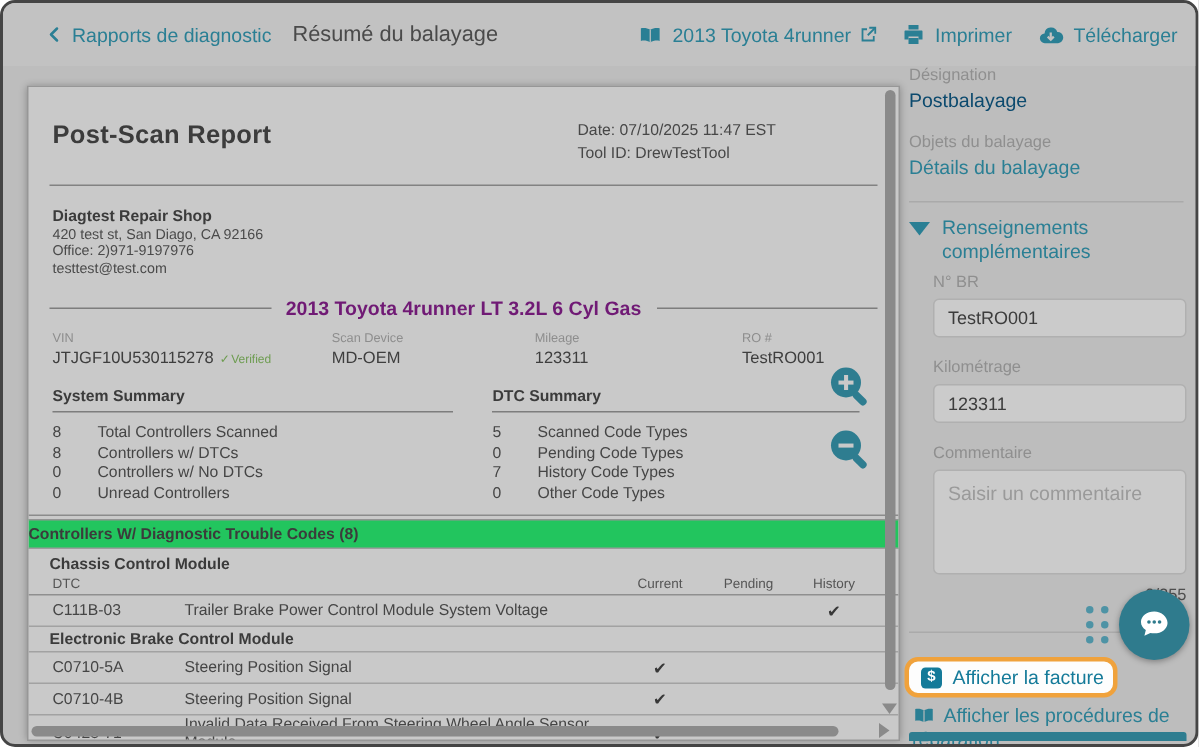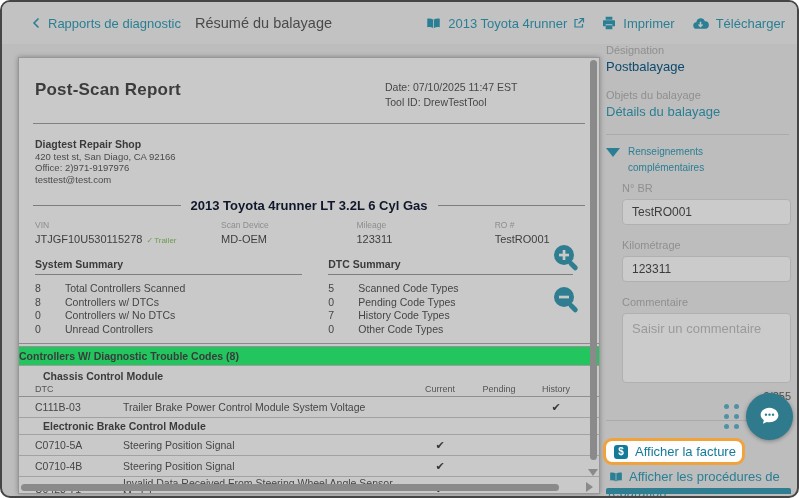--- a/index.html
+++ b/index.html
@@ -33,38 +33,38 @@
     box-shadow:0 0 5px rgba(0,0,0,.3); overflow:hidden;
   }
   .p-head { display:flex; justify-content:space-between; padding:22px 22px 0 16px; }
   .p-title { font-size:17px; font-weight:bold; color:#3c3c3c; letter-spacing:.2px; }
   .p-dates { width:192px; font-size:10.5px; color:#474747; line-height:15px; }
   .p-rule { height:1px; background:#828282; margin:13px 14px 0 14px; }
   .p-shop { margin:15px 0 0 16px; font-size:9.5px; color:#4a4a4a; line-height:11.5px; }
   .p-shop .shop-name { font-size:10.5px; font-weight:bold; color:#3b3b3b; }
   .p-vehicle { display:flex; align-items:center; gap:10px; margin:13px 14px 0 14px; }
   .p-vehicle .vline { flex:1; height:1px; background:#7d7d7d; }
-  .p-vehicle .vtxt { font-size:13px; font-weight:bold; color:#0f172a; white-space:nowrap;text-align:center; }
+  .p-vehicle .vtxt { font-size:13px; font-weight:bold; color:#701a75; white-space:nowrap;text-align:center; }
   .p-meta { display:grid; grid-template-columns:33% 24% 24.5% 18.5%; padding:7px 0 0 16px; }
   .m-label { font-size:8.5px; color:#8d8d8d; }
   .m-value { font-size:11px; color:#3e3e3e; margin-top:3px; white-space:nowrap; }
   .verified { font-size:8px; color:#6d9c50; margin-left:4px; }
   .verified::before { content:"✓"; margin-right:1px; }
   .p-sums { display:grid; grid-template-columns:52% 48%; padding:13px 0 0 16px; }
   .sum-title { font-size:10.5px; font-weight:bold; color:#3b3b3b;
                border-bottom:1px solid #7d7d7d; padding-bottom:4px; margin-right:26px; }
   .sum-rows { margin-top:7px; }
   .sum-row { display:grid; grid-template-columns:30px auto; font-size:10.5px;
              color:#454545; line-height:13.5px; }
   .p-line { height:1px; background:#8b8b8b; margin-top:7px; }
   .p-band { height:20px; margin-top:2px; background:#22c55e;
             border-top:1px solid #939393; border-bottom:1px solid #9c9c9c;
             display:flex; align-items:center; padding-left:0;
             font-size:10.5px; font-weight:bold; color:#3b3b3b; }
-  .module-title { height:17px; display:flex; align-items:center; padding-left:24px;
+  .module-title { height:17px; display:flex; align-items:center; padding-left:14px;
                   font-size:10.5px; font-weight:bold; color:#3b3b3b;
                   border-bottom:1px solid #a2a2a2; }
   .module-title.first { border-bottom:none; height:16px; padding-top:4px; }
   .dtc-row { display:grid; grid-template-columns:88px 1fr 62px 56px 58px;
              align-items:center; height:21px; padding:0 14px 0 16px;
              border-bottom:1px solid #a2a2a2; font-size:10.5px; color:#454545; }
   .dtc-row.head { height:15px; font-size:9px; color:#555; border-bottom:1px solid #8f8f8f; }
   .dtc-row .c { text-align:center; }
   .dtc-row .chk { font-size:11px; color:#383838; }
 
@@ -86,21 +86,21 @@
 
   
   .sidebar { position:absolute; left:604px; top:42px; width:189px; bottom:0; }
   .sb-label { font-size:11px; color:#8f8f8f; }
   .sb-value { font-size:13px; color:#0c4a6e; margin-top:3px; }
   .sb-link { font-size:13px; color:#2a7f94; margin-top:3px; cursor:pointer; }
   .sb-div { height:1px; background:#aaaaaa; margin:15px 6px 0 0; }
   .sb-reveal { display:flex; gap:8px; margin-top:9px; cursor:pointer; align-items:flex-start; }
   .tri-down { width:0; height:0; border-left:7px solid transparent;
               border-right:7px solid transparent; border-top:9px solid #2a7f94; margin-top:4px; }
-  .sb-reveal-text { font-size:10px; color:#2a7f94; line-height:16px; width:130px; }
+  .sb-reveal-text { font-size:13px; color:#2a7f94; line-height:16px; width:130px; }
   .sb-fields { margin-left:16px; margin-right:4px; }
   .sb-fields .sb-label { display:block; }
   .sb-input { width:100%; height:26px; margin-top:5px; background:#cbcbcb;
               border:1px solid #b0b0b0; border-radius:4px; padding:0 9px;
               font-family:inherit; font-size:12px; color:#3c3c3c; }
   .sb-textarea { width:100%; height:70px; margin-top:5px; background:#cbcbcb;
                  border:1px solid #b0b0b0; border-radius:4px; padding:7px 9px;
                  font-family:inherit; font-size:13px; color:#3c3c3c; resize:none; }
   .sb-textarea::placeholder { color:#9a9a9a; }
   .sb-counter { text-align:right; font-size:11px; color:#4f4f4f; margin-top:3px; }
@@ -190,21 +190,21 @@
       <div>testtest@test.com</div>
     </div>
     <div class="p-vehicle">
       <span class="vline"></span>
       <span class="vtxt">2013 Toyota 4runner LT 3.2L 6 Cyl Gas</span>
       <span class="vline"></span>
     </div>
     <div class="p-meta">
       <div>
         <div class="m-label">VIN</div>
-        <div class="m-value"><span>JTJGF10U530115278</span><span class="verified">Trailer</span></div>
+        <div class="m-value"><span>JTJGF10U530115278</span><span class="verified">Verified</span></div>
       </div>
       <div>
         <div class="m-label">Scan Device</div>
         <div class="m-value">MD-OEM</div>
       </div>
       <div>
         <div class="m-label">Mileage</div>
         <div class="m-value">123311</div>
       </div>
       <div>

